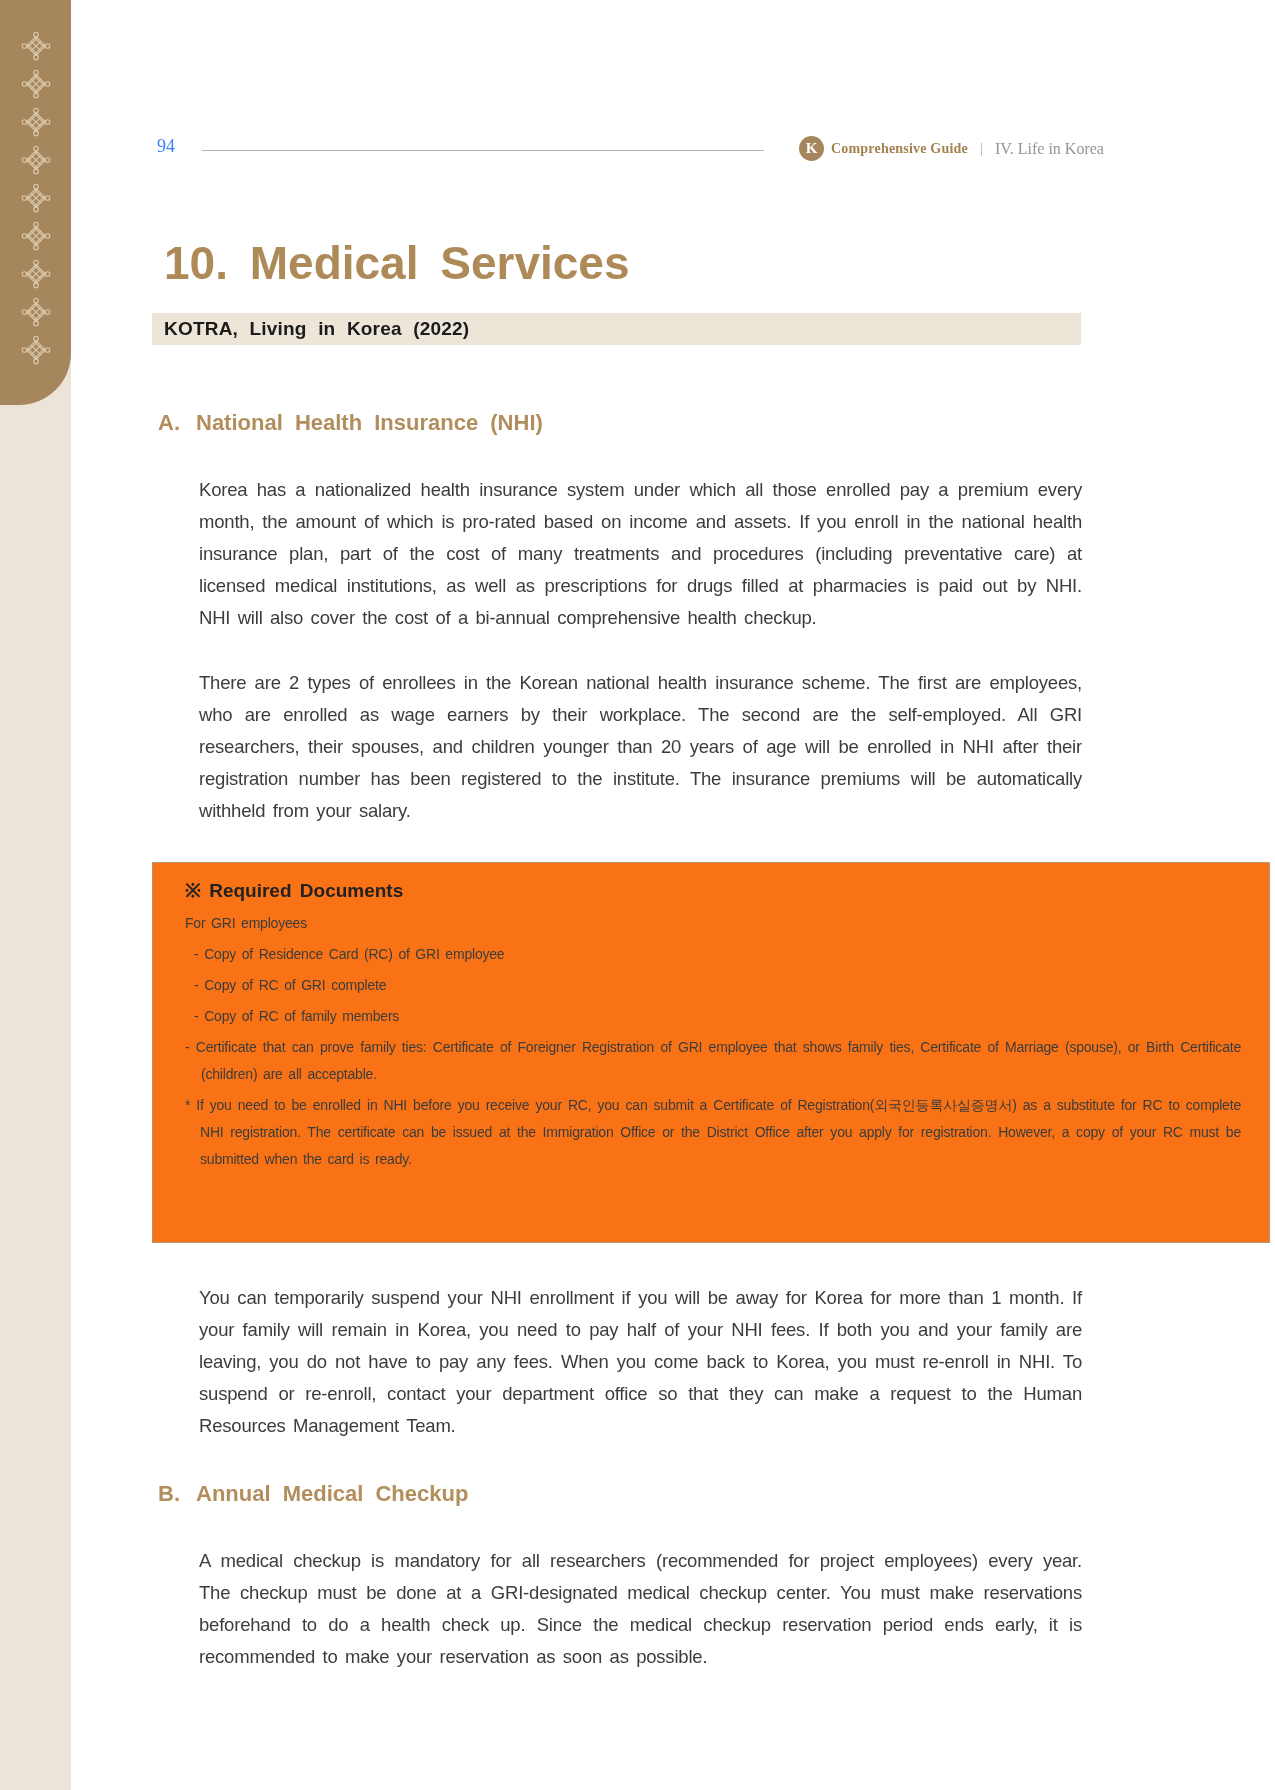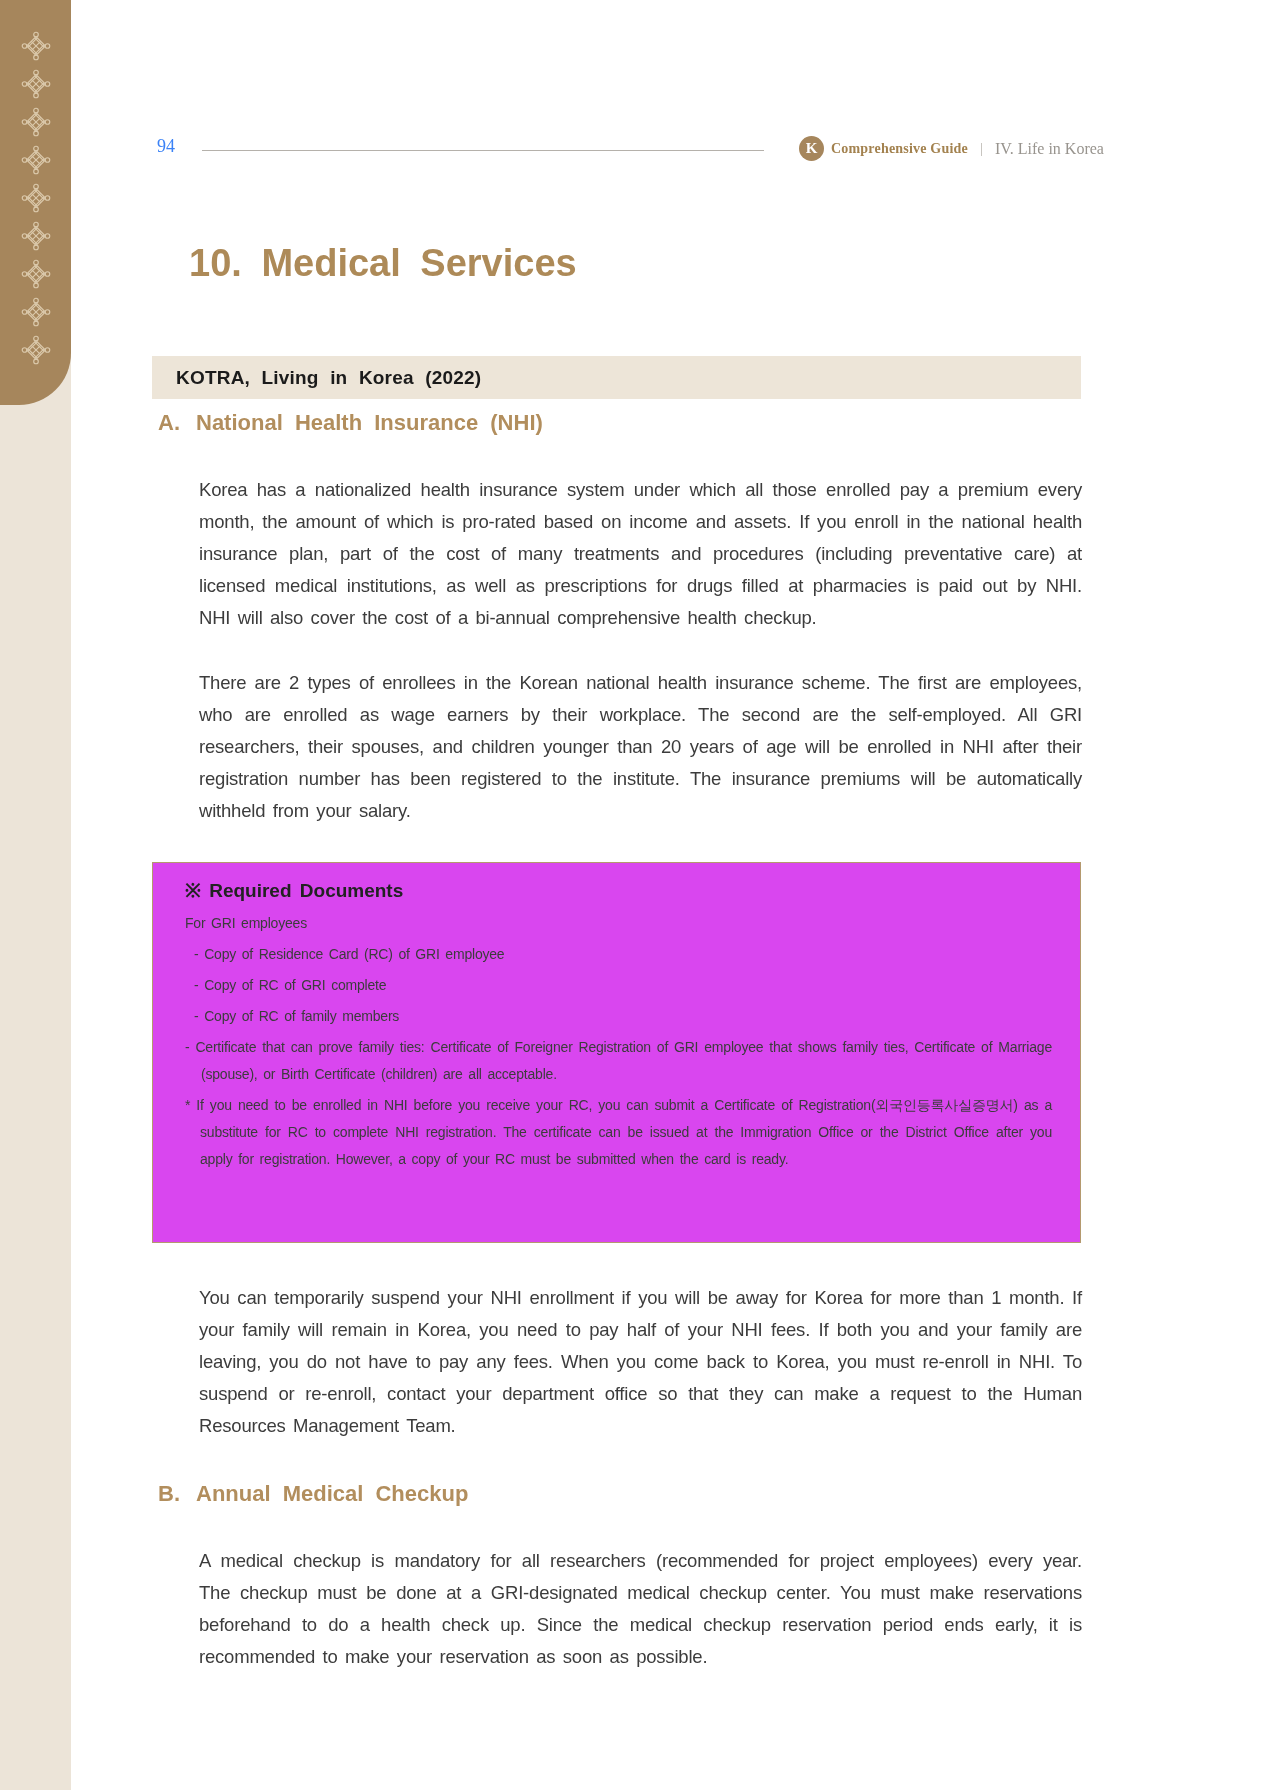--- a/index.html
+++ b/index.html
@@ -47,27 +47,27 @@
     width:25px;height:25px;border-radius:50%;background:var(--sidebar-brown);
     color:#fff;font-weight:bold;font-size:15px;line-height:25px;text-align:center;
     font-family:"Liberation Serif",serif;flex:0 0 auto;
   }
   .brand{margin-left:7px;font-weight:bold;font-size:14px;color:var(--header-brown);letter-spacing:.2px;}
   .head-div{margin:0 12px;color:#b8b4ae;font-size:15px;}
   .head-section{font-size:16px;color:var(--header-gray);}
   
   .chapter-title{
     position:absolute;left:164px;top:240px;
-    font-size:38px;font-weight:800;color:var(--title-brown);
-    letter-spacing:0;word-spacing:9px;line-height:46px;margin-left:25px;
+    font-size:46px;font-weight:800;color:var(--title-brown);
+    letter-spacing:0;word-spacing:9px;line-height:46px;
   }
   .source-bar{
-    position:absolute;left:152px;top:313px;width:929px;height:43px;
+    position:absolute;left:152px;top:313px;width:929px;height:32px;
     background:var(--bar-bg);box-sizing:border-box;
-    display:flex;align-items:center;padding-left:24px;margin-top:43px;
+    display:flex;align-items:center;padding-left:12px;
   }
   .source-bar span{font-size:19px;font-weight:bold;color:var(--bar-text);word-spacing:6px;letter-spacing:.2px;}
   
   .sec-head{
     position:absolute;left:158px;
     font-size:22px;font-weight:700;color:var(--heading-brown);
     word-spacing:6px;line-height:34px;
   }
   .sec-head .lbl{margin-right:16px;}
   .sec-a{top:406px;}
@@ -77,22 +77,22 @@
     position:absolute;left:199px;width:883px;
     font-size:18.5px;line-height:32px;letter-spacing:-.2px;word-spacing:2.5px;
     text-align:justify;color:var(--body-text);
   }
   .p1{top:474px;}
   .p2{top:667px;}
   .p3{top:1282px;}
   .p4{top:1545px;}
   
   .req-box{
-    position:absolute;left:152px;top:862px;width:929px;height:381px;
-    box-sizing:border-box;border:1px solid var(--box-border);background:#d946ef;
+    position:absolute;left:152px;top:862px;width:1118px;height:381px;
+    box-sizing:border-box;border:1px solid var(--box-border);background:#f97316;
     padding:13px 28px 13px 32px;
   }
   .req-title{font-size:19px;font-weight:bold;color:#222;line-height:30px;margin-bottom:4px;word-spacing:3px;}
   .req-line{font-size:14px;line-height:27px;margin-bottom:4px;color:var(--body-text);word-spacing:2px;letter-spacing:-.2px;text-align:justify;}
   .req-line.dash{padding-left:9px;}
   .req-line.hang{padding-left:16px;text-indent:-16px;}
   .req-line.hang-star{padding-left:15px;text-indent:-15px;}
 </style>
 </head>
 <body>

